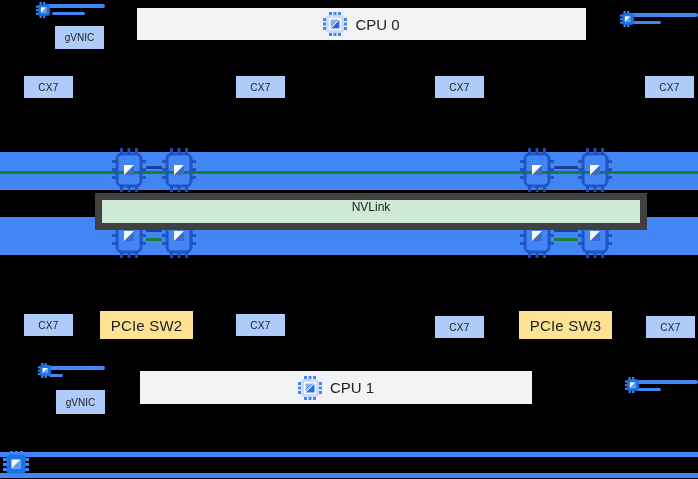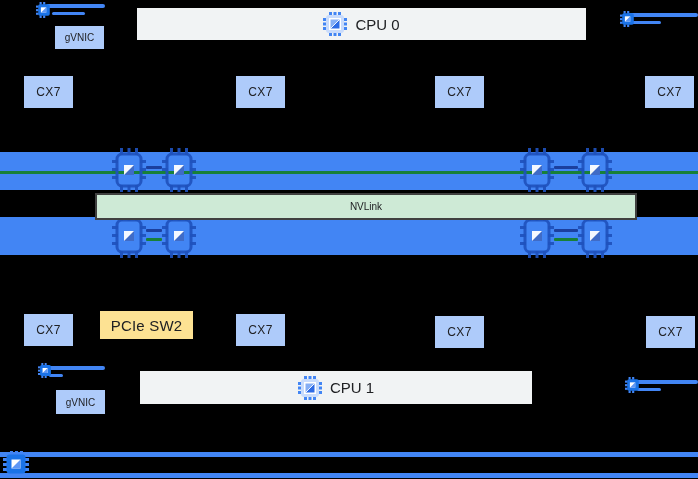--- a/index.html
+++ b/index.html
@@ -17,30 +17,30 @@
   }
   html,body{margin:0;padding:0;background:#000;}
   .stage{
     position:relative;width:698px;height:479px;overflow:hidden;
     background:var(--background);
     font-family:"Liberation Sans", sans-serif;
     color:var(--text-dark);
   }
   .abs{position:absolute;}
   .box{position:absolute;display:flex;align-items:center;justify-content:center;box-sizing:border-box;}
-  .cx7{width:49px;height:32px;background:var(--nic-box-blue);font-size:12px;letter-spacing:.4px;}
+  .cx7{width:49px;height:22px;background:var(--nic-box-blue);font-size:10px;letter-spacing:.4px;}
   .sw{width:93px;height:28px;background:var(--switch-yellow);font-size:15px;font-weight:500;letter-spacing:.2px;}
   .gvnic{width:49px;height:23px;background:var(--nic-box-blue);font-size:10px;}
   .cpu{height:32px;background:var(--cpu-box-gray);font-size:15px;font-weight:500;gap:8px;}
   .band{position:absolute;left:0;width:698px;height:38px;background:var(--band-blue);}
   .greenline{position:absolute;left:0;width:698px;height:3px;background:var(--link-green);}
   .nvlink{
     position:absolute;left:95px;top:193px;width:538px;height:23px;
-    background:var(--nvlink-green-bg);border:2px solid #404040;
-    display:flex;align-items:center;justify-content:center;font-size:10px;
+    background:var(--nvlink-green-bg);border:7px solid #404040;
+    display:flex;align-items:flex-start;justify-content:center;font-size:12px;
   }
   .gpu{position:absolute;width:34px;height:44px;}
   .dash{position:absolute;height:3px;border-radius:1px;}
   .dash.dark{background:#1B3F9E;}
   .dash.green{background:var(--link-green);}
   .nic-asm{position:absolute;}
   .nicline{position:absolute;background:var(--line-blue);border-radius:2px;}
   .nic-chip{position:absolute;}
   .cpu-chip{width:24px;height:24px;flex:0 0 auto;}
   .hiddenDefs{position:absolute;width:0;height:0;overflow:hidden;}
@@ -217,20 +217,23 @@
     </div>
   <div class="box sw" style="left:100px;top:311px">
       <span>PCIe SW2</span>
     </div>
   <div class="box cx7" style="left:236px;top:314px">
       <span>CX7</span>
     </div>
   <div class="box cx7" style="left:435px;top:316px">
       <span>CX7</span>
     </div>
+  <div class="box sw" style="left:519px;top:311px">
+      <span>PCIe SW3</span>
+    </div>
   <div class="box cx7" style="left:646px;top:316px">
       <span>CX7</span>
     </div>
 
   <div class="nic-asm" style="left:38px;top:362px;width:68px;height:18px">
     <div class="nicline" style="left:6px;top:4px;width:61px;height:4px"></div>
     <div class="nicline" style="left:11px;top:12px;width:14px;height:3px"></div>
     <svg class="nic-chip" style="left:0;top:1px;width:15px;height:15px">
         <use href="#sym-nic-chip"></use>
       </svg>

